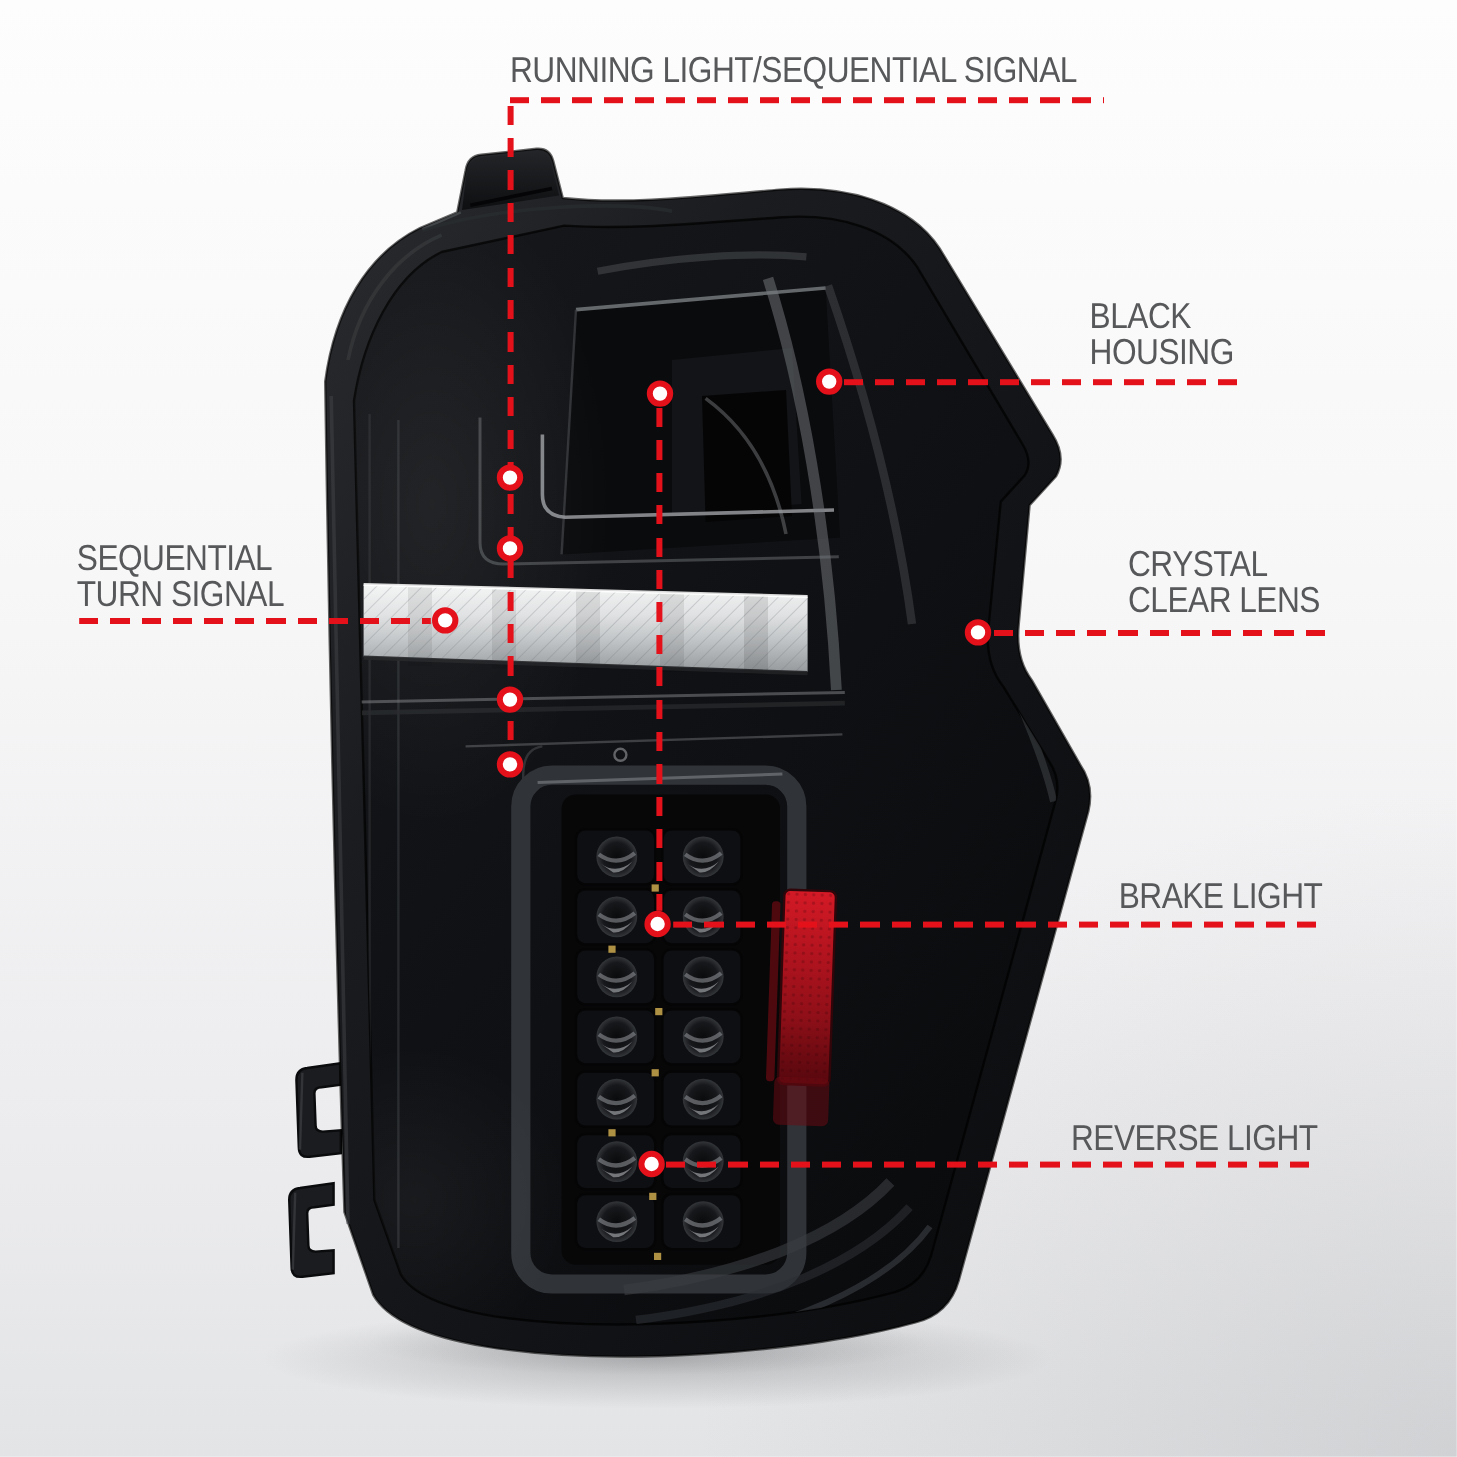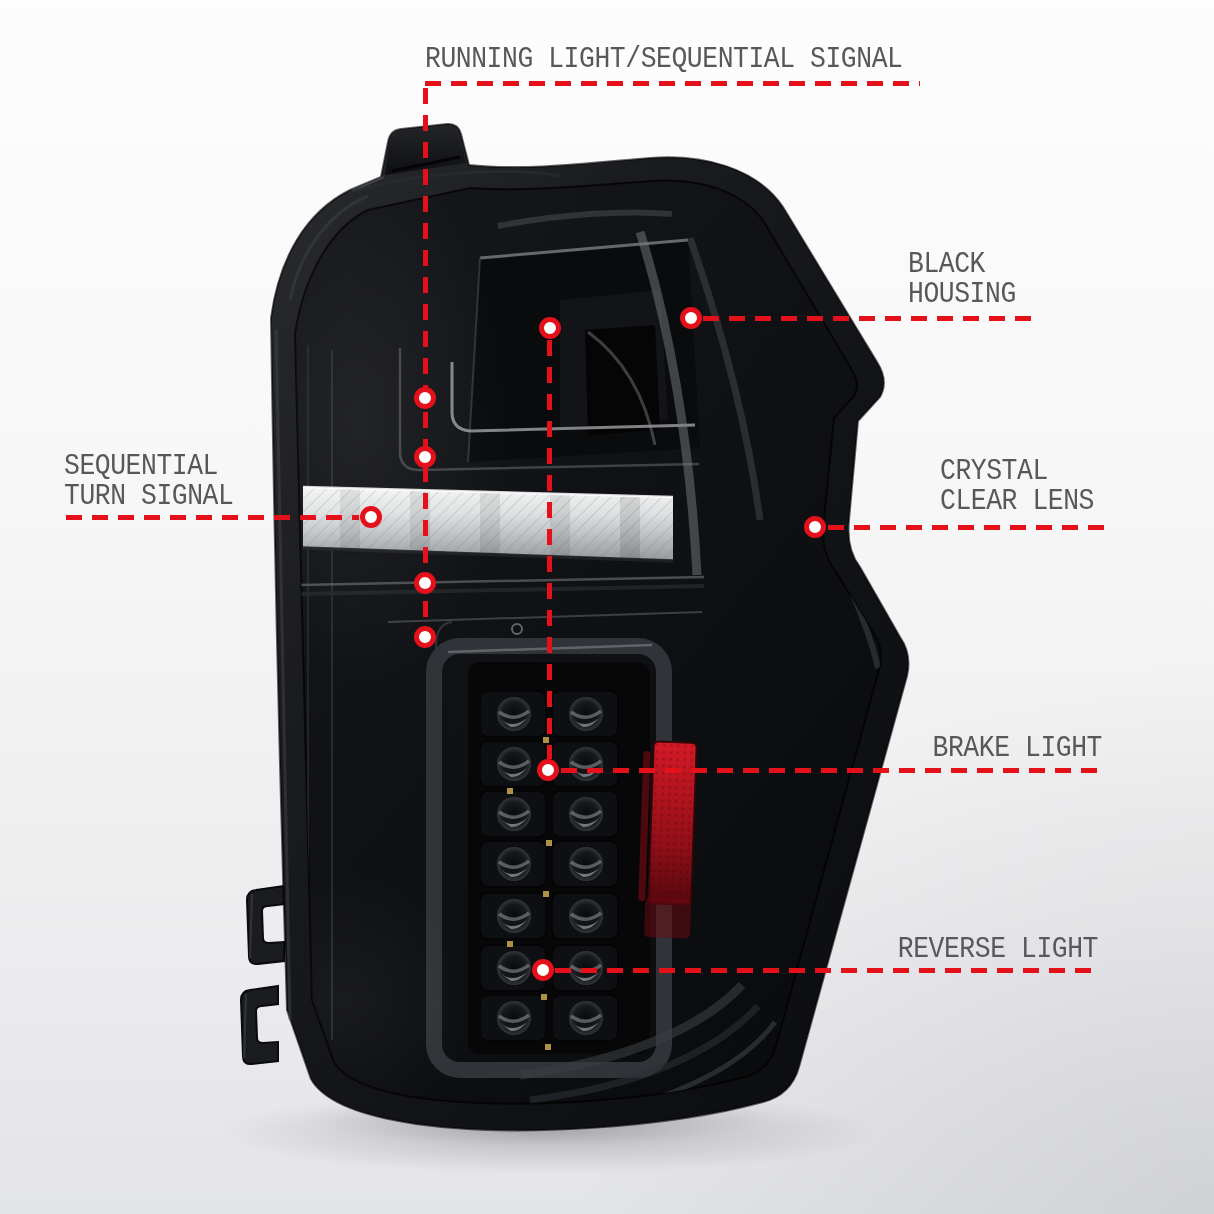--- a/index.html
+++ b/index.html
@@ -1,21 +1,21 @@
 <!DOCTYPE html>
 <html style="--callout-red: #e4111b; --label-gray: #57585a; --background-top: #fdfdfd; --background-bottom: #e3e4e6; --housing-black: #141518; --lens-black: #0d0e10; --turn-signal-strip: #d9dbdc; --reflector-red: #b01320; --led-amber: #c2a14b;"><head>
 <meta charset="utf-8">
 <style>
   html,body{margin:0;padding:0;}
   body{
     width:1214px;height:1214px;overflow:hidden;position:relative;
     background:linear-gradient(180deg,#fdfdfd 0%,#f7f7f8 40%,#ececee 78%,#e3e4e6 100%);
     font-family:"Liberation Sans",sans-serif;
   }
-  .stage{position:absolute;inset:0;font-family:Liberation Mono, monospace;}
+  .stage{position:absolute;inset:0;}
   .corner-shade{position:absolute;right:0;bottom:0;width:640px;height:560px;
     background:radial-gradient(ellipse at 100% 100%,rgba(140,143,147,.22),rgba(140,143,147,0) 70%);}
   svg.art{position:absolute;left:0;top:0;}
 
   
   .hline{position:absolute;height:5px;
     background:repeating-linear-gradient(90deg,var(--callout-red) 0 16px,transparent 16px 26px);}
   .vline{position:absolute;width:5px;
     background:repeating-linear-gradient(180deg,var(--callout-red) 0 16px,transparent 16px 27px);}
   .marker{position:absolute;width:12px;height:12px;border-radius:50%;

